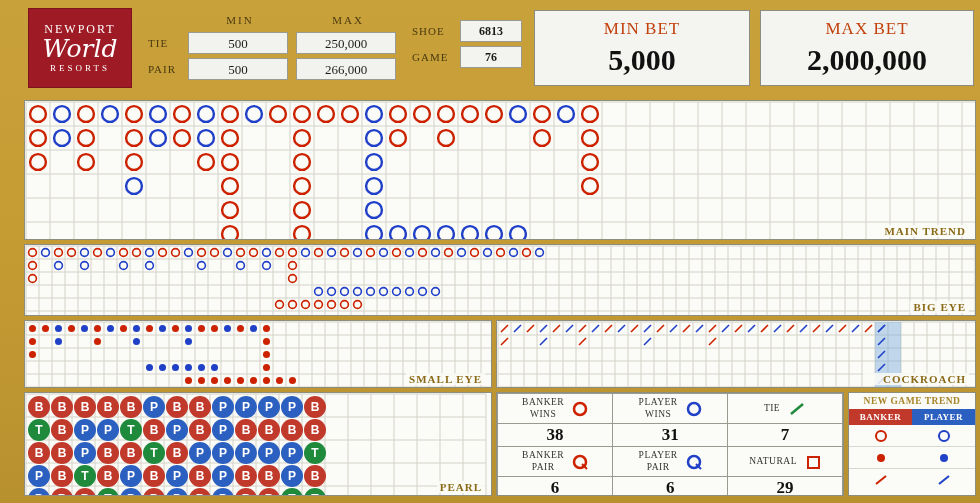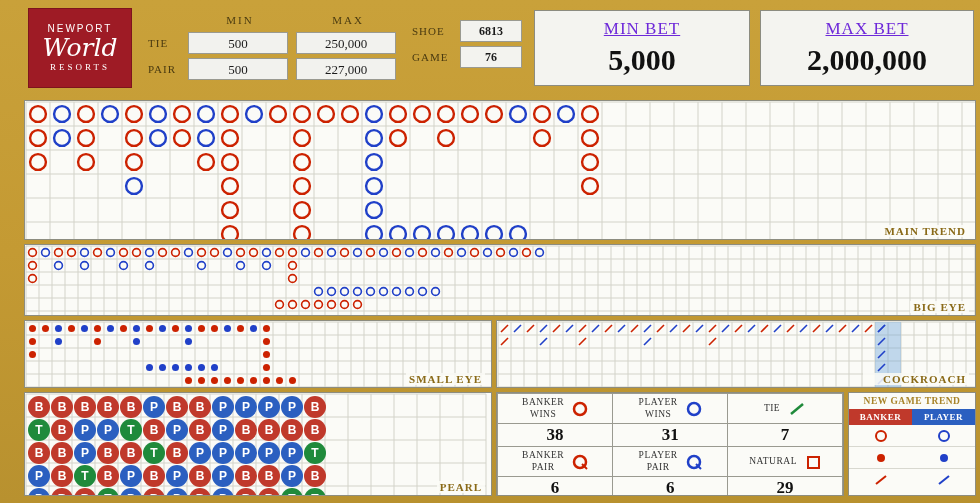--- a/index.html
+++ b/index.html
@@ -22,21 +22,21 @@
   .header {
     position:absolute; left:0; top:0; width:980px; height:96px;
   }
   .logo {
     position:absolute; left:28px; top:8px; width:104px; height:80px;
     background:#9e1b25; border:1px solid #7d141c;
     color:#fff; text-align:center;
     display:flex; flex-direction:column; justify-content:center; align-items:center;
     line-height:1.05;
   }
-  .logo .l1 { font-size:10px; letter-spacing:2px; font-family:Liberation Sans, sans-serif; }
+  .logo .l1 { font-size:12px; letter-spacing:2px; font-family:Liberation Serif, serif; }
   .logo .l2 { font-size:25px; font-style:italic; font-family:"DejaVu Serif", serif; margin:1px 0; }
   .logo .l3 { font-size:9px; letter-spacing:3px; }
 
   .limitgrid { position:absolute; left:148px; top:14px; width:260px; }
   .lg-row { display:flex; align-items:center; height:22px; margin-bottom:4px; }
   .lg-lbl {
     width:40px; font-size:11px; color:#4a3a10; letter-spacing:1px;
     font-family:"Liberation Serif", serif;
   }
   .lg-cell {
@@ -57,21 +57,21 @@
     text-align:center; font-size:12px; color:#1c1c1c; line-height:21px; font-weight:bold;
   }
 
   .betbox {
     position:absolute; top:10px; height:76px;
     background:#f4f4f0; border:1px solid #8c8c80;
     display:flex; flex-direction:column; justify-content:center; align-items:center;
   }
   #minbet { left:534px; width:216px; }
   #maxbet { left:760px; width:214px; }
-  .betbox .bt { font-size:17px; letter-spacing:1px; color:#6d28d9; font-family:"Liberation Serif", serif;text-decoration:underline; }
+  .betbox .bt { font-size:17px; letter-spacing:1px; color:#c2410c; font-family:"Liberation Serif", serif; }
   .betbox .bv { font-size:30px; font-weight:bold; color:#111; margin-top:4px; }
 
   
   .panel {
     position:absolute; background:#fbfbf7; border:1px solid #8d8d80;
     overflow:hidden;
   }
   #main-trend  { left:24px; top:100px;  width:952px; height:140px; }
   #big-eye     { left:24px; top:244px;  width:952px; height:72px; }
   #small-eye   { left:24px; top:320px;  width:468px; height:68px; }
@@ -144,21 +144,21 @@
         <div>MAX</div>
       </div>
       <div class="lg-row">
         <div class="lg-lbl">TIE</div>
         <div class="lg-cell">500</div>
         <div class="lg-cell">250,000</div>
       </div>
       <div class="lg-row">
         <div class="lg-lbl">PAIR</div>
         <div class="lg-cell">500</div>
-        <div class="lg-cell">227,000</div>
+        <div class="lg-cell">266,000</div>
       </div>
     </div>
 
     <div class="tablegrid">
       <div class="tg-row">
         <div class="tg-lbl">SHOE</div>
         <div class="tg-cell">6813</div>
       </div>
       <div class="tg-row">
         <div class="tg-lbl">GAME</div>

